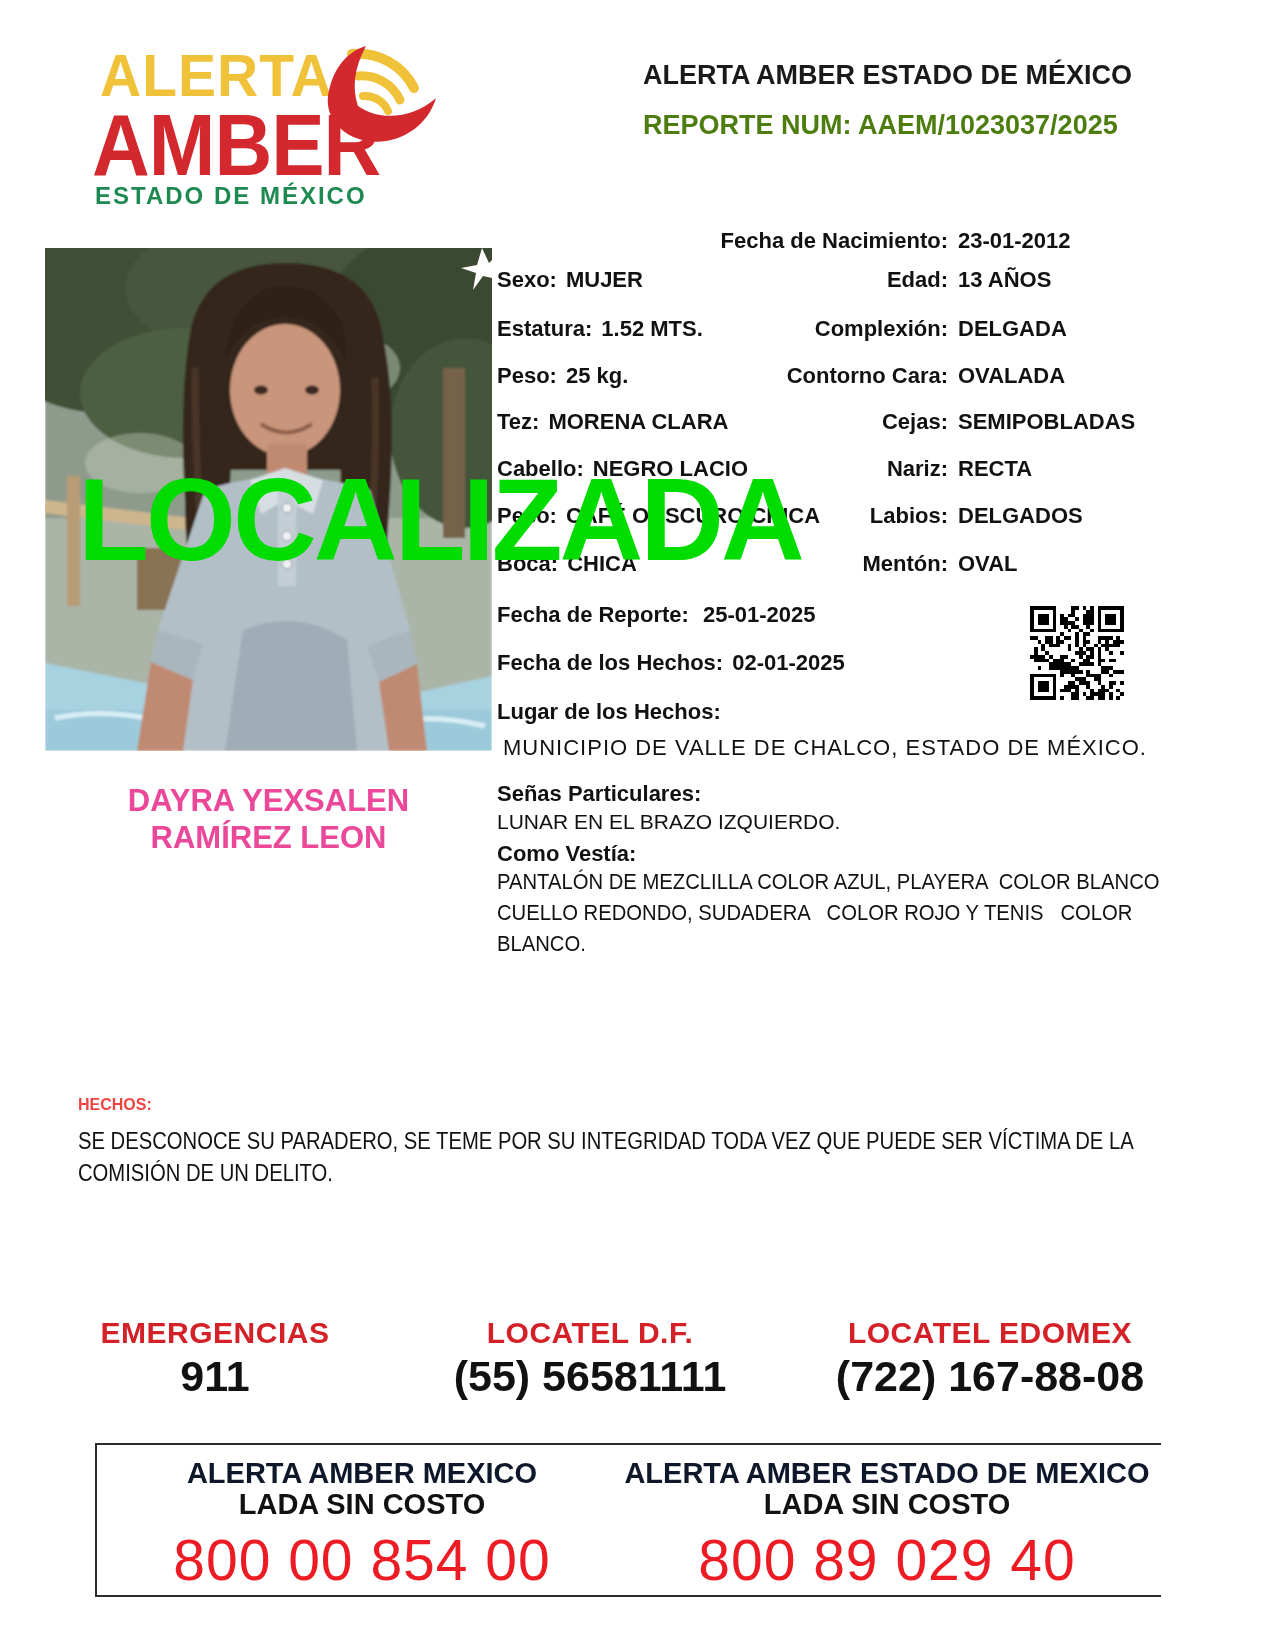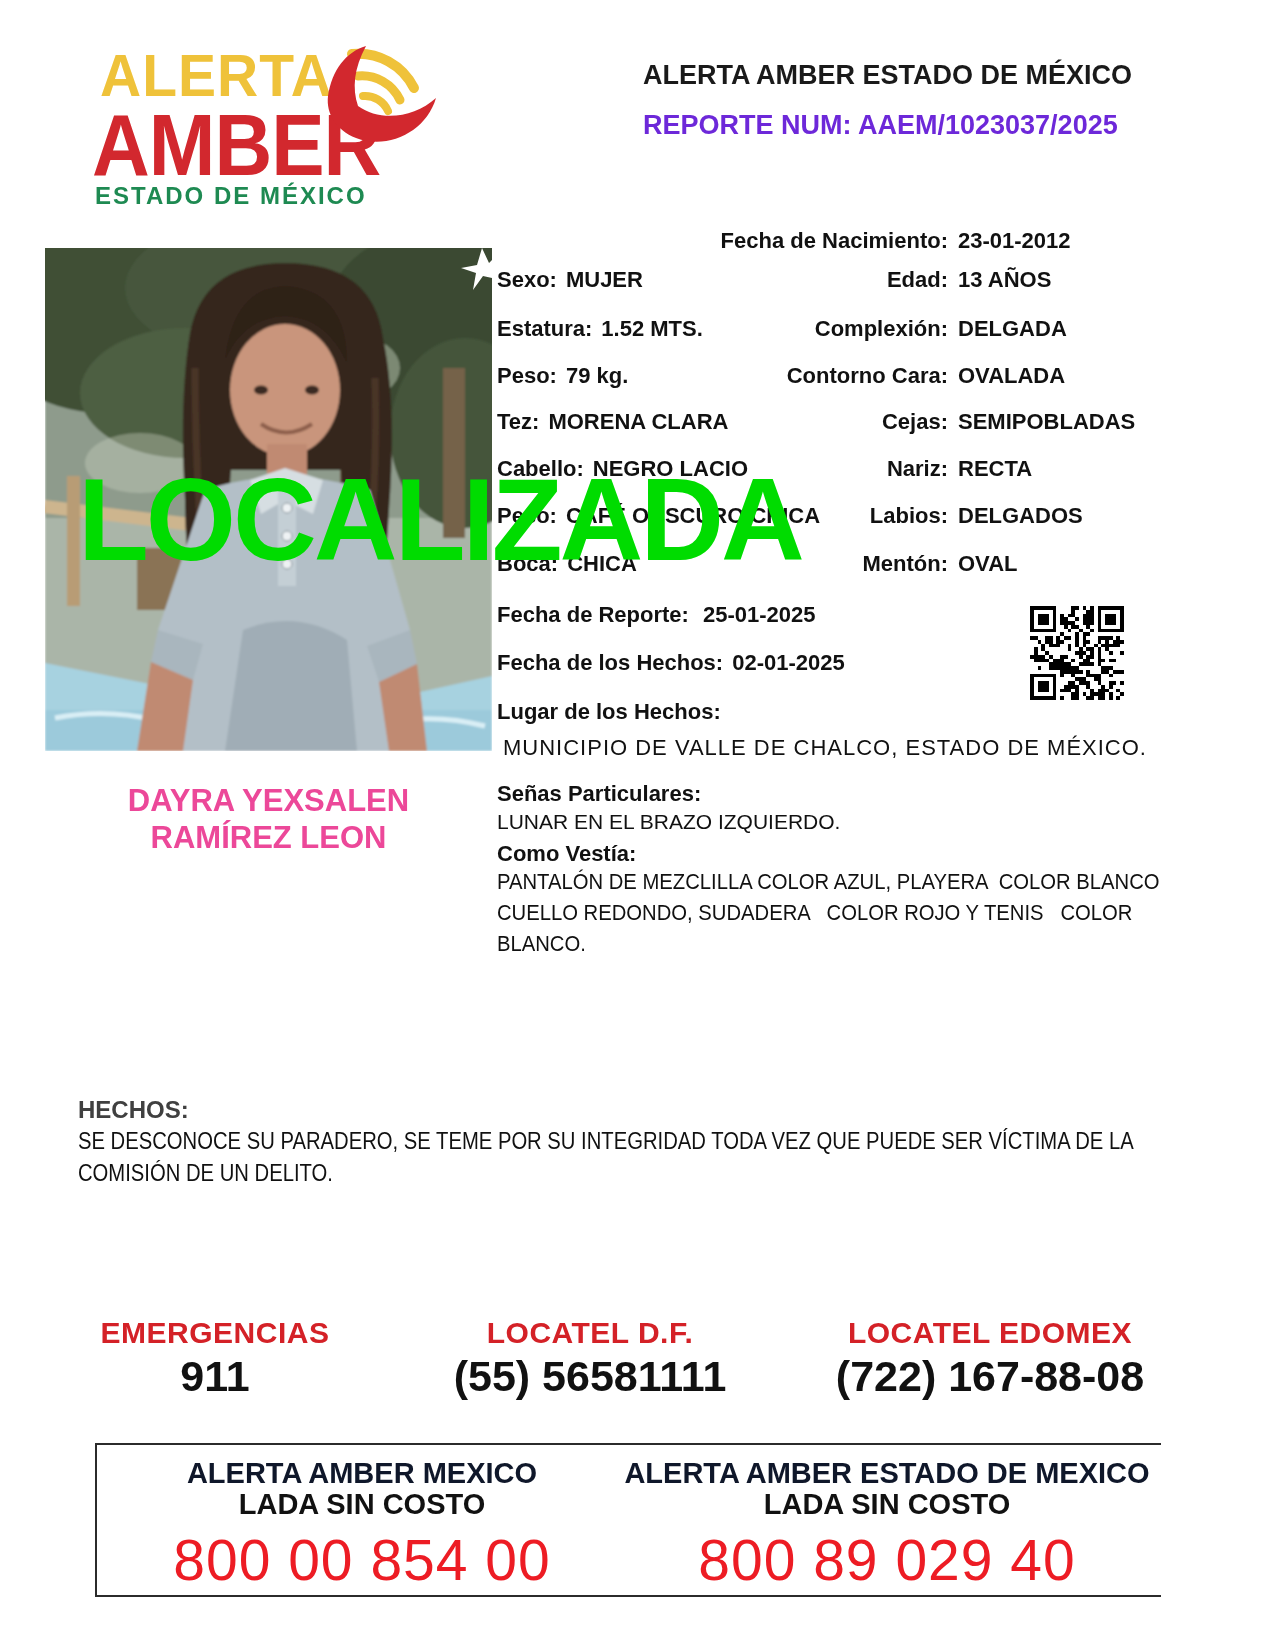--- a/index.html
+++ b/index.html
@@ -10,21 +10,21 @@
   .abs { position:absolute; }
 
   
   .logo-alerta { left:100px; top:40px; font-size:57px; font-weight:bold; color:#efc23a; letter-spacing:1px; transform:scaleY(1.05); transform-origin:0 0; }
   .logo-amber  { left:92px;  top:96px; font-size:80px; font-weight:bold; color:#d2282e; letter-spacing:-1px; transform:scaleY(1.08); transform-origin:0 0; }
   .logo-estado { left:95px;  top:182px; font-size:24px; font-weight:bold; color:#1e8a52; letter-spacing:2px; }
   .logo-swoosh { left:318px; top:36px; }
 
   
   .title1 { left:643px; top:60px;  font-size:27px; font-weight:bold; color:#1a1a1a; }
-  .title2 { left:643px; top:110px; font-size:27px; font-weight:bold; color:#6d28d9; }
+  .title2 { left:643px; top:110px; font-size:27px; font-weight:bold; color:#4d7c0f; }
 
   
   .photo { left:45px; top:248px; width:447px; height:503px; }
   .watermark {
     left:78px; top:462px; font-size:116px; font-weight:bold; color:#00dc00;
     letter-spacing:-3px; z-index:5; line-height:1;
   }
   .name { left:45px; top:782px; width:447px; text-align:center; color:#ec4899; font-weight:bold; font-size:31px; line-height:1.2; }
 
   
@@ -36,21 +36,21 @@
   .drow .rv { position:absolute; left:461px; white-space:nowrap; }
   .sect-label { font-size:22px; font-weight:bold; color:#111; }
   .body-line  { font-size:22px; color:#111; }
   .cond  { transform:scaleX(0.92); transform-origin:0 0; white-space:pre; }
   .cond88{ transform:scaleX(0.88); transform-origin:0 0; white-space:pre; }
   .wide  { letter-spacing:1px; }
 
   .qr { left:1030px; top:606px; width:94px; height:94px; }
 
   
-  .hechos-label { left:78px; top:1096px; font-size:24px; font-weight:bold; color:#404040; }
+  .hechos-label { left:78px; top:1096px; font-size:16px; font-weight:bold; color:#ef4444; }
   .hechos-l1 { left:78px; top:1128px; font-size:23px; color:#111; }
   .hechos-l2 { left:78px; top:1160px; font-size:23px; color:#111; }
 
   
   .contact { top:1316px; text-align:center; }
   .contact .clabel { font-size:30px; font-weight:bold; color:#d42127; letter-spacing:0.5px; }
   .contact .cnumber{ font-size:43px; font-weight:bold; color:#111; margin-top:2px; }
   .c1 { left:60px;  width:310px; }
   .c2 { left:420px; width:340px; }
   .c3 { left:815px; width:350px; }
@@ -154,21 +154,21 @@
       <span class="l"><span>Sexo:</span><span class="lv">MUJER</span></span>
       <span class="rl">Edad:</span>
       <span class="rv">13 AÑOS</span>
     </div>
     <div class="drow" style="top:316px">
       <span class="l"><span>Estatura:</span><span class="lv">1.52 MTS.</span></span>
       <span class="rl">Complexión:</span>
       <span class="rv">DELGADA</span>
     </div>
     <div class="drow" style="top:363px">
-      <span class="l"><span>Peso:</span><span class="lv">79 kg.</span></span>
+      <span class="l"><span>Peso:</span><span class="lv">25 kg.</span></span>
       <span class="rl">Contorno Cara:</span>
       <span class="rv">OVALADA</span>
     </div>
     <div class="drow" style="top:409px">
       <span class="l"><span>Tez:</span><span class="lv">MORENA CLARA</span></span>
       <span class="rl">Cejas:</span>
       <span class="rv">SEMIPOBLADAS</span>
     </div>
     <div class="drow" style="top:456px">
       <span class="l"><span>Cabello:</span><span class="lv">NEGRO LACIO</span></span>

